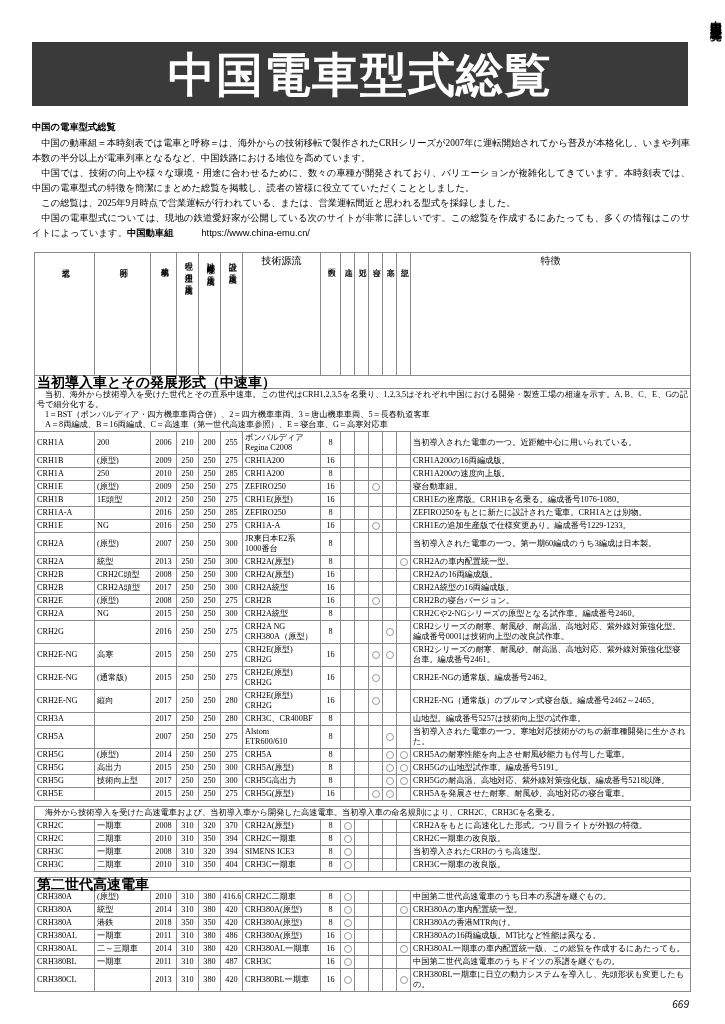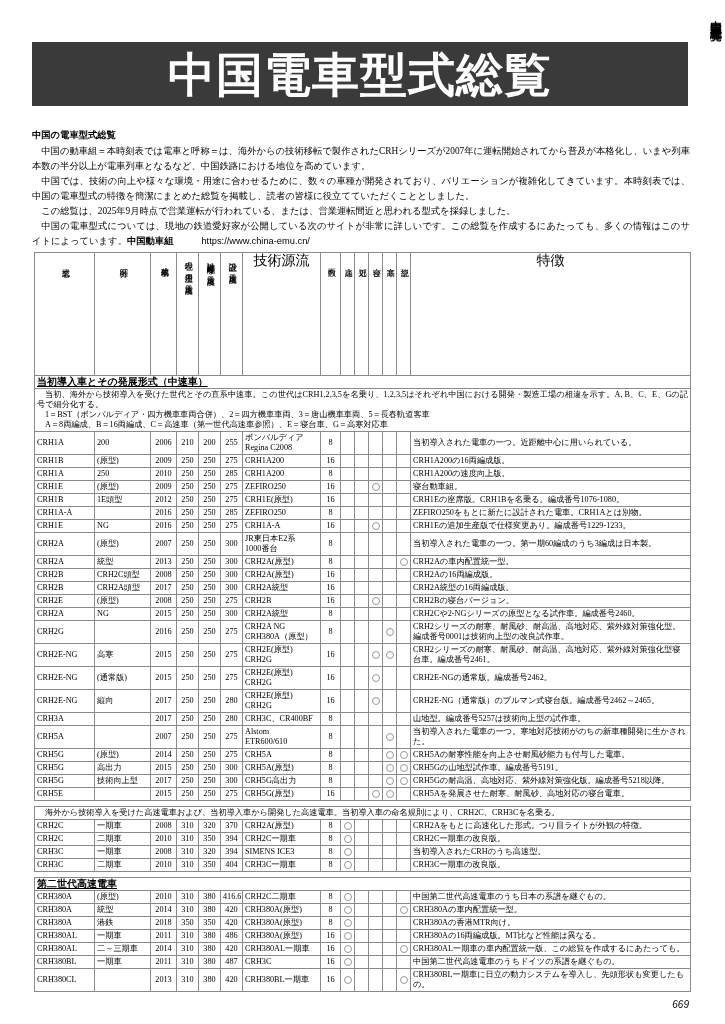--- a/index.html
+++ b/index.html
@@ -55,21 +55,21 @@
   
   .intro {
     position: absolute;
     left: 32px;
     top: 116px;
     width: 658px;
     font-size: 9.3px;
     line-height: 15px;
   }
   .intro h2 {
-    margin: 12px 0 1px 0;
+    margin: 4px 0 1px 0;
     font-size: 9.3px;
     font-weight: bold;
     font-family: Liberation Mono, monospace;
   }
   .intro p {
     margin: 0;
     text-indent: 9.3px;
     text-align: justify;
   }
   .intro .site-name {
@@ -113,31 +113,30 @@
     writing-mode: vertical-rl;
     text-orientation: upright;
     display: inline-block;
     letter-spacing: 0.5px;
     line-height: 1.05;
     font-size: 8.2px;
     max-height: 108px;
   }
   .hlabel {
     display: inline-block;
-    font-size: 14px;
+    font-size: 10px;
   }
 
   
   td.section-title {
     font-weight: bold;
-    font-size: 10px;
+    font-size: 14px;
     padding: 2px 3px;
     font-family: "Liberation Sans", "DejaVu Sans", sans-serif;
     line-height: 11px;
-    text-decoration: underline;
   }
   td.section-desc {
     font-size: 8.2px;
     padding: 2px 4px 3px 4px;
     line-height: 11.5px;
     text-align: justify;
   }
   td.section-desc .ln {
     display: block;
     text-indent: 8px;

